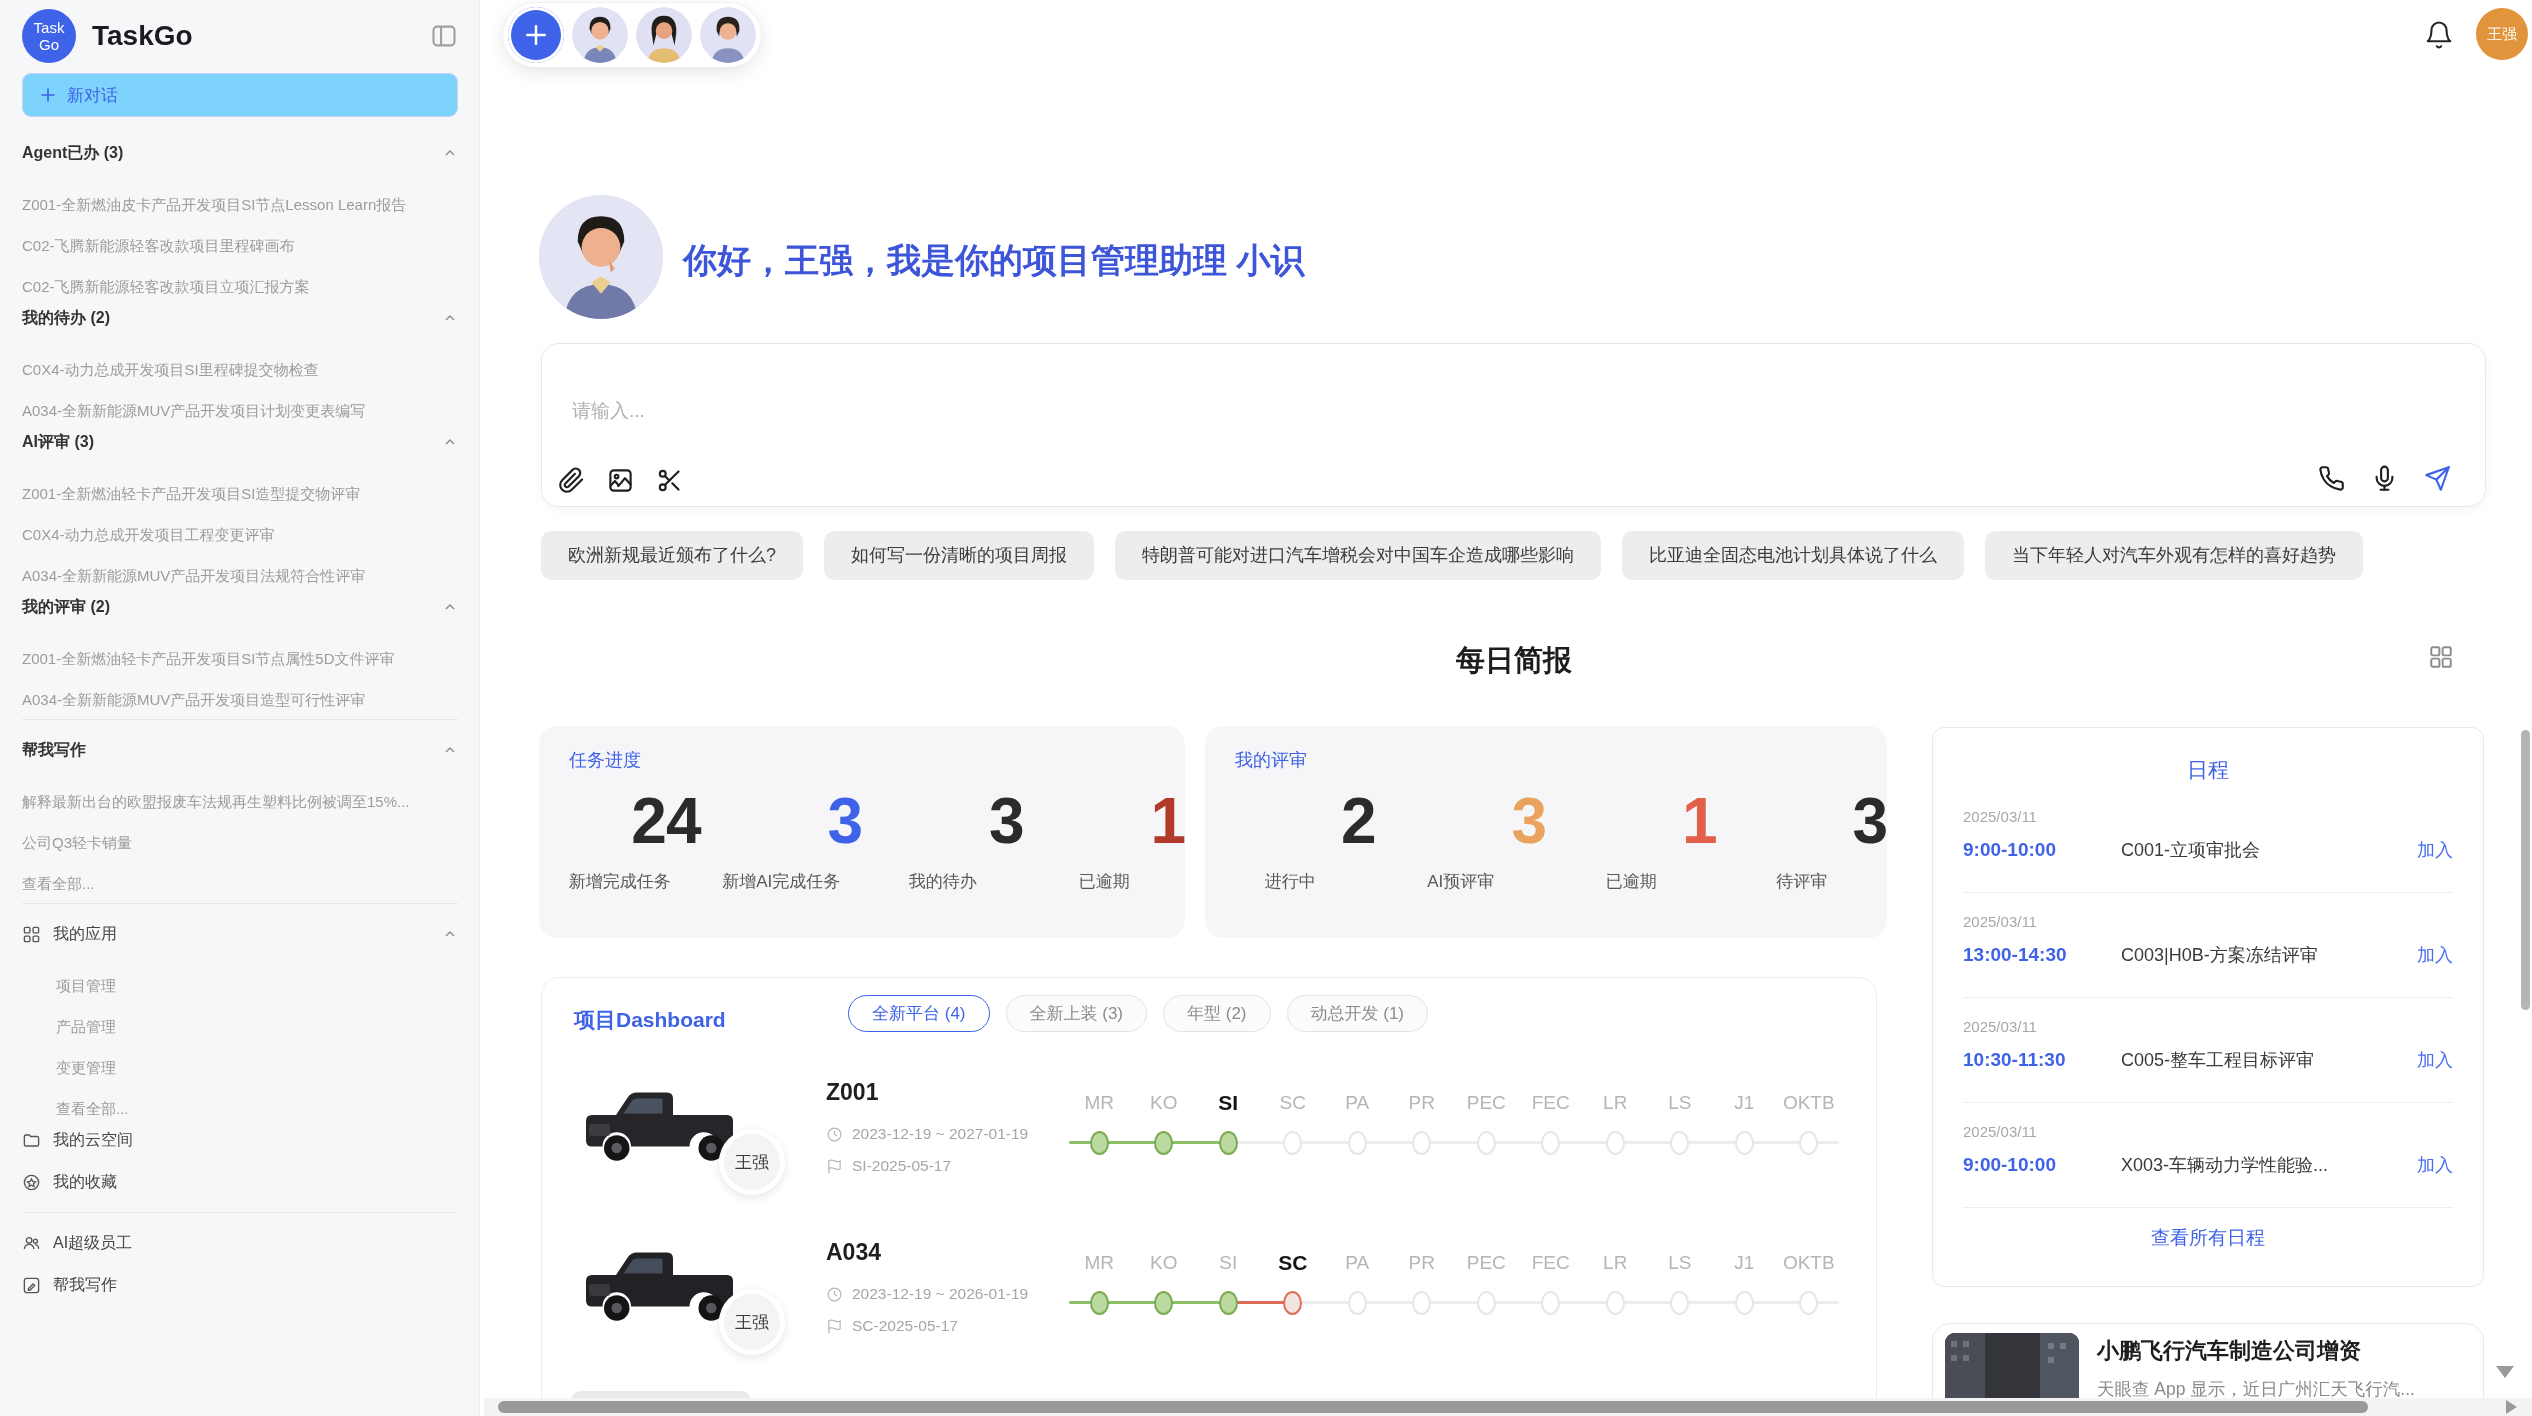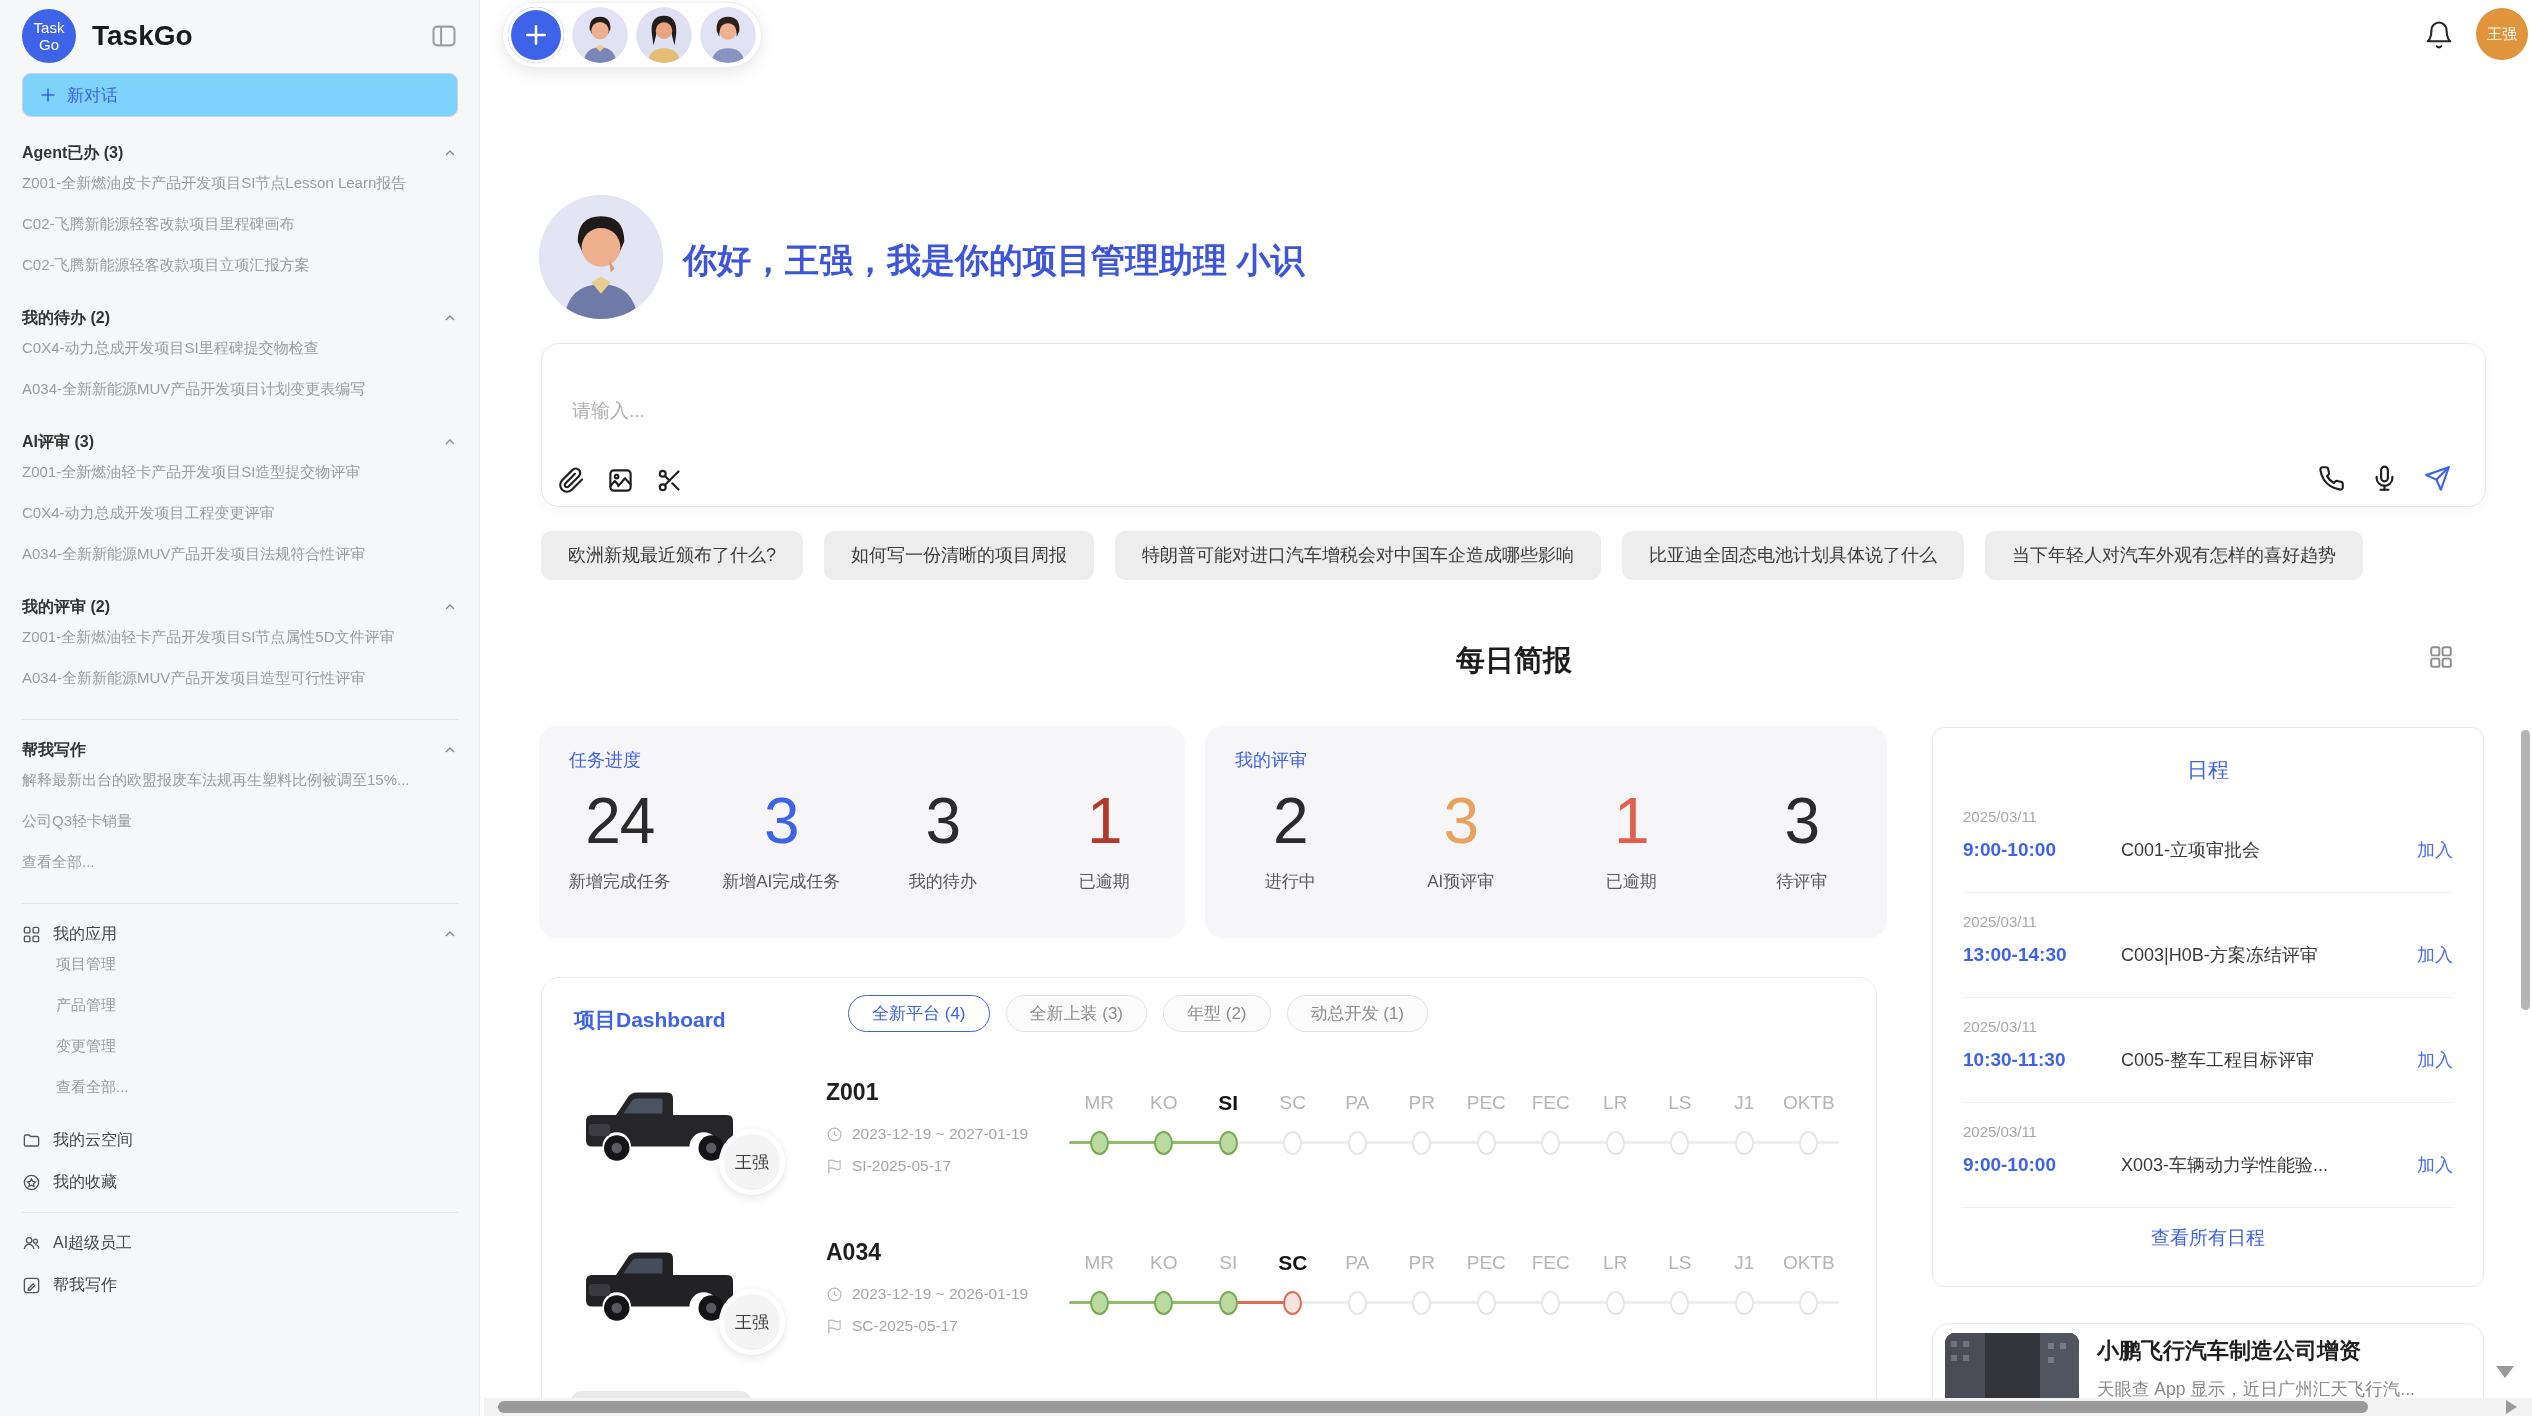--- a/index.html
+++ b/index.html
@@ -8,21 +8,21 @@
 
   
   .sidebar { position:absolute; left:0; top:0; width:480px; height:1416px; background:#f6f7f9; border-right:1px solid #ececef; }
   .logo-circle { position:absolute; left:22px; top:9px; width:54px; height:54px; border-radius:50%; background:#3f63e8; color:#fff; font-size:15px; line-height:17px; display:flex; flex-direction:column; align-items:center; justify-content:center; font-weight:500; }
   .logo-title { position:absolute; left:92px; top:20px; font-size:28px; font-weight:700; color:#1b1b1f; }
   .collapse-btn { position:absolute; left:430px; top:22px; width:28px; height:28px; }
   .newchat { position:absolute; left:22px; top:73px; width:436px; height:44px; background:#7dd3fc; border:1px solid #c9d1f5; border-radius:9px; display:flex; align-items:center; gap:10px; padding:0 16px; color:#3f63e8; font-size:17px; cursor:pointer; }
   .slist { position:absolute; left:0; top:132px; width:480px; bottom:0; padding:0 22px; overflow:hidden; }
   .s-head { height:42px; display:flex; align-items:center; font-size:16px; font-weight:600; color:#333; }
   .s-head .sp { flex:1; }
-  .s-item { height:41px; display:flex; align-items:flex-start; font-size:15px; color:#9c9c9c; white-space:nowrap; overflow:hidden; cursor:pointer; }
+  .s-item { height:41px; display:flex; align-items:flex-end; font-size:15px; color:#9c9c9c; white-space:nowrap; overflow:hidden; cursor:pointer; }
   .s-item span { overflow:hidden; text-overflow:ellipsis; white-space:nowrap; }
   .s-div { border-top:1px solid #e7e7ea; margin:9px 0; }
   .s-app { height:42px; display:flex; align-items:center; gap:12px; font-size:16px; color:#474747; cursor:pointer; }
   .s-app .sp { flex:1; }
   .s-sub { padding-left:34px; }
   .chev { width:16px; height:16px; stroke:#8a8a8a; fill:none; stroke-width:2; }
   .s-ic { width:19px; height:19px; stroke:#565656; fill:none; stroke-width:1.7; }
 
   
   .pill { position:absolute; left:502px; top:2px; height:66px; background:#fff; border:1px solid #efeff1; border-radius:34px; box-shadow:0 5px 16px rgba(0,0,0,.09); display:flex; align-items:center; gap:8px; padding:0 5px; }
@@ -51,21 +51,21 @@
   
   .brief-title { position:absolute; left:541px; top:641px; width:1946px; text-align:center; font-size:29px; font-weight:700; color:#1d1d1d; }
   .brief-grid-ic { position:absolute; left:2428px; top:644px; width:26px; height:26px; cursor:pointer; }
 
   .stat-card { position:absolute; top:726px; height:212px; background:#f6f6f8; border-radius:18px; }
   .stat-card.c1 { left:539px; width:646px; }
   .stat-card.c2 { left:1205px; width:682px; }
   .stat-title { position:absolute; left:30px; top:22px; font-size:18px; color:#3f63e8; }
   .stat-cols { position:absolute; left:0; right:0; top:58px; display:flex; }
   .stat-col { flex:1; text-align:center; }
-  .stat-num { font-size:64px; font-weight:400; color:#2b2b2b; letter-spacing:-1px; }
+  .stat-num { font-size:64px; font-weight:700; color:#2b2b2b; letter-spacing:-1px;text-align:right; }
   .stat-num.blue { color:#3f63e8; } .stat-num.red { color:#b23a2a; }
   .stat-num.orange { color:#e9a35f; } .stat-num.coral { color:#e2604a; }
   .stat-label { margin-top:12px; font-size:17px; color:#595959; }
 
   
   .dash { position:absolute; left:541px; top:977px; width:1336px; height:600px; background:#fff; border:1px solid #ececec; border-radius:18px; }
   .dash-title { position:absolute; left:32px; top:28px; font-size:21px; font-weight:700; color:#3f63e8; }
   .dtabs { position:absolute; left:306px; top:17px; display:flex; gap:16px; }
   .dtab { height:37px; line-height:35px; padding:0 23px; border:1px solid #e3e3e3; border-radius:19px; font-size:17px; color:#8c8c8c; background:#fbfbfb; cursor:pointer; white-space:nowrap; }
   .dtab.active { border-color:#3f63e8; color:#3f63e8; background:#fff; }

